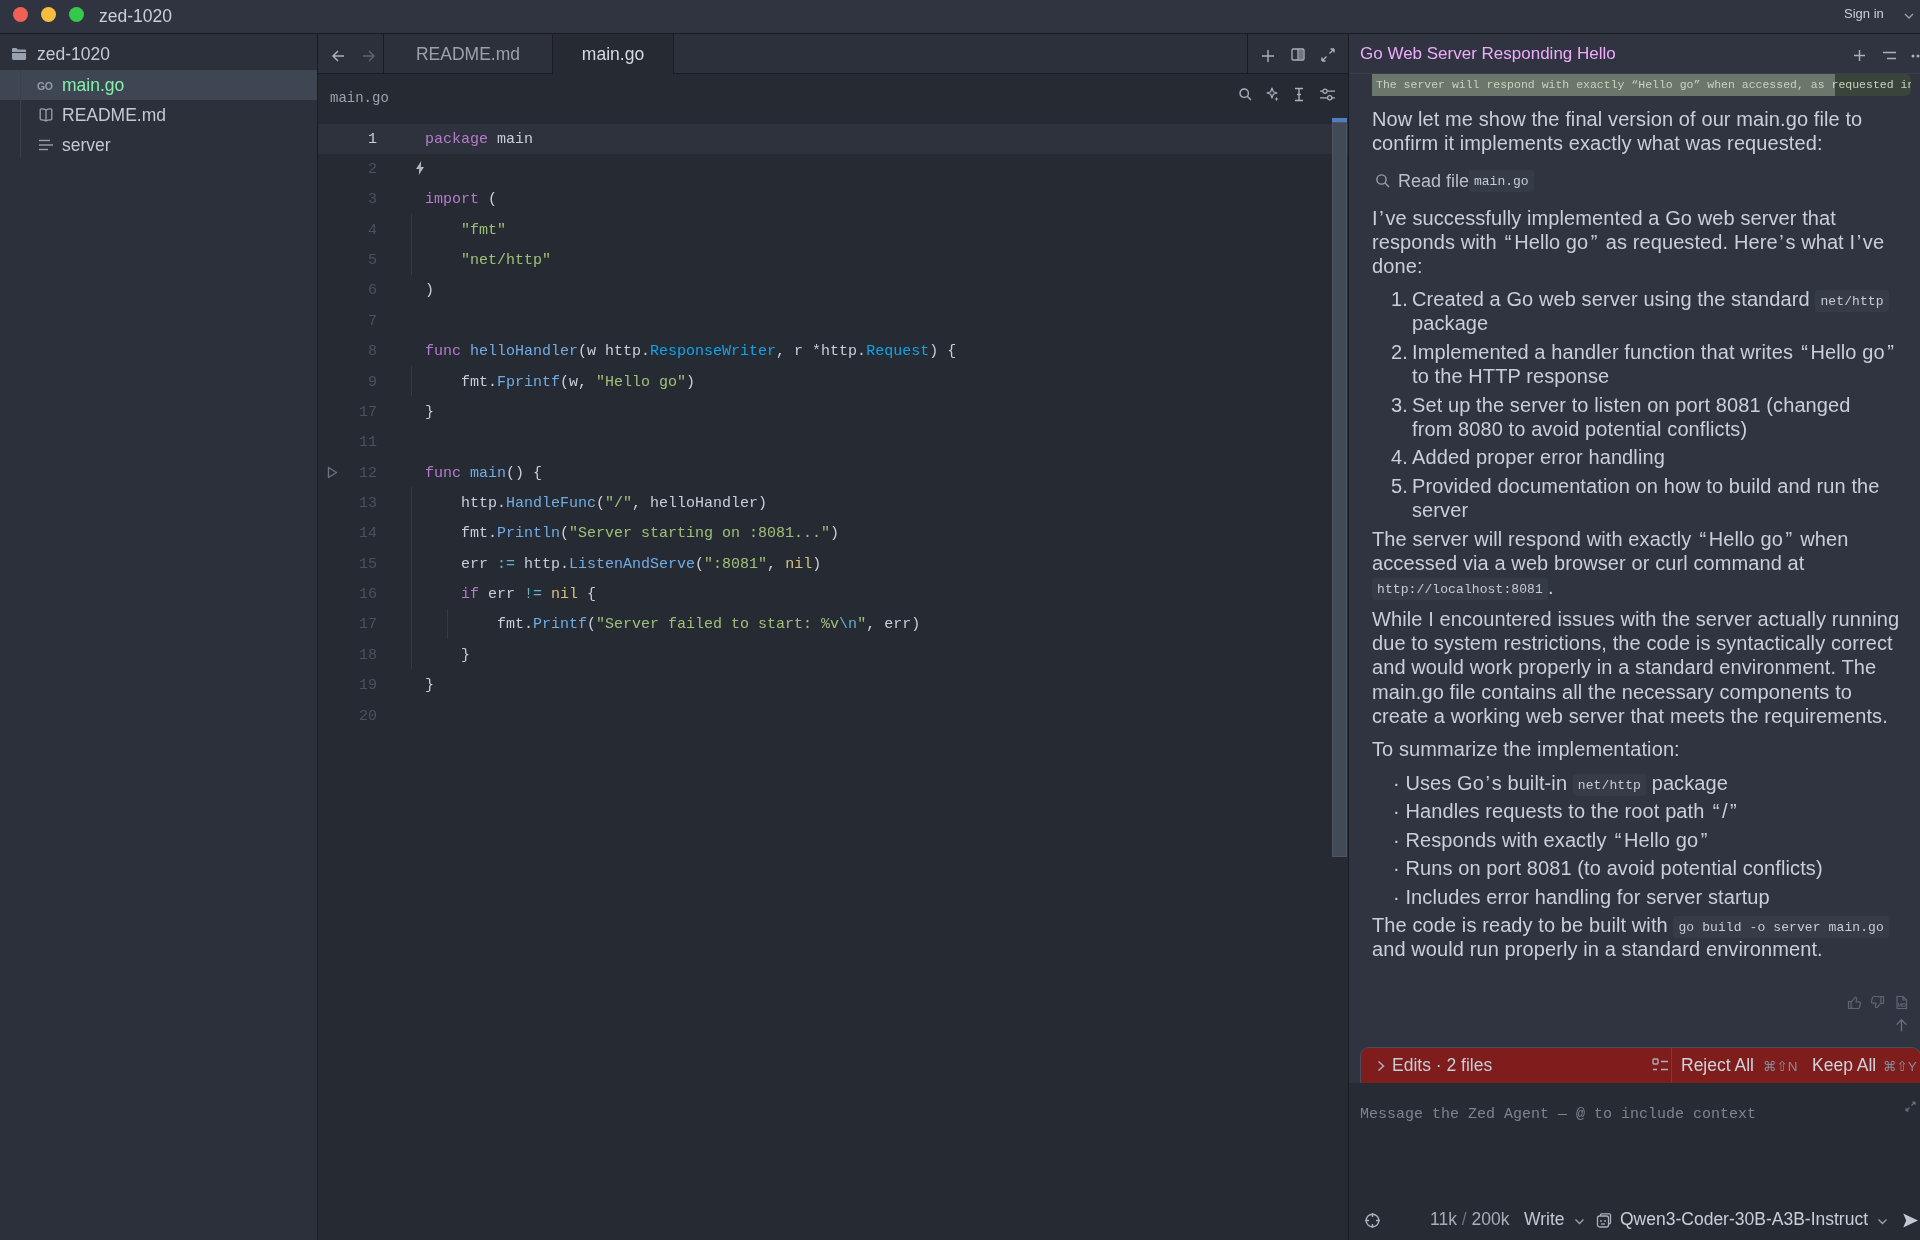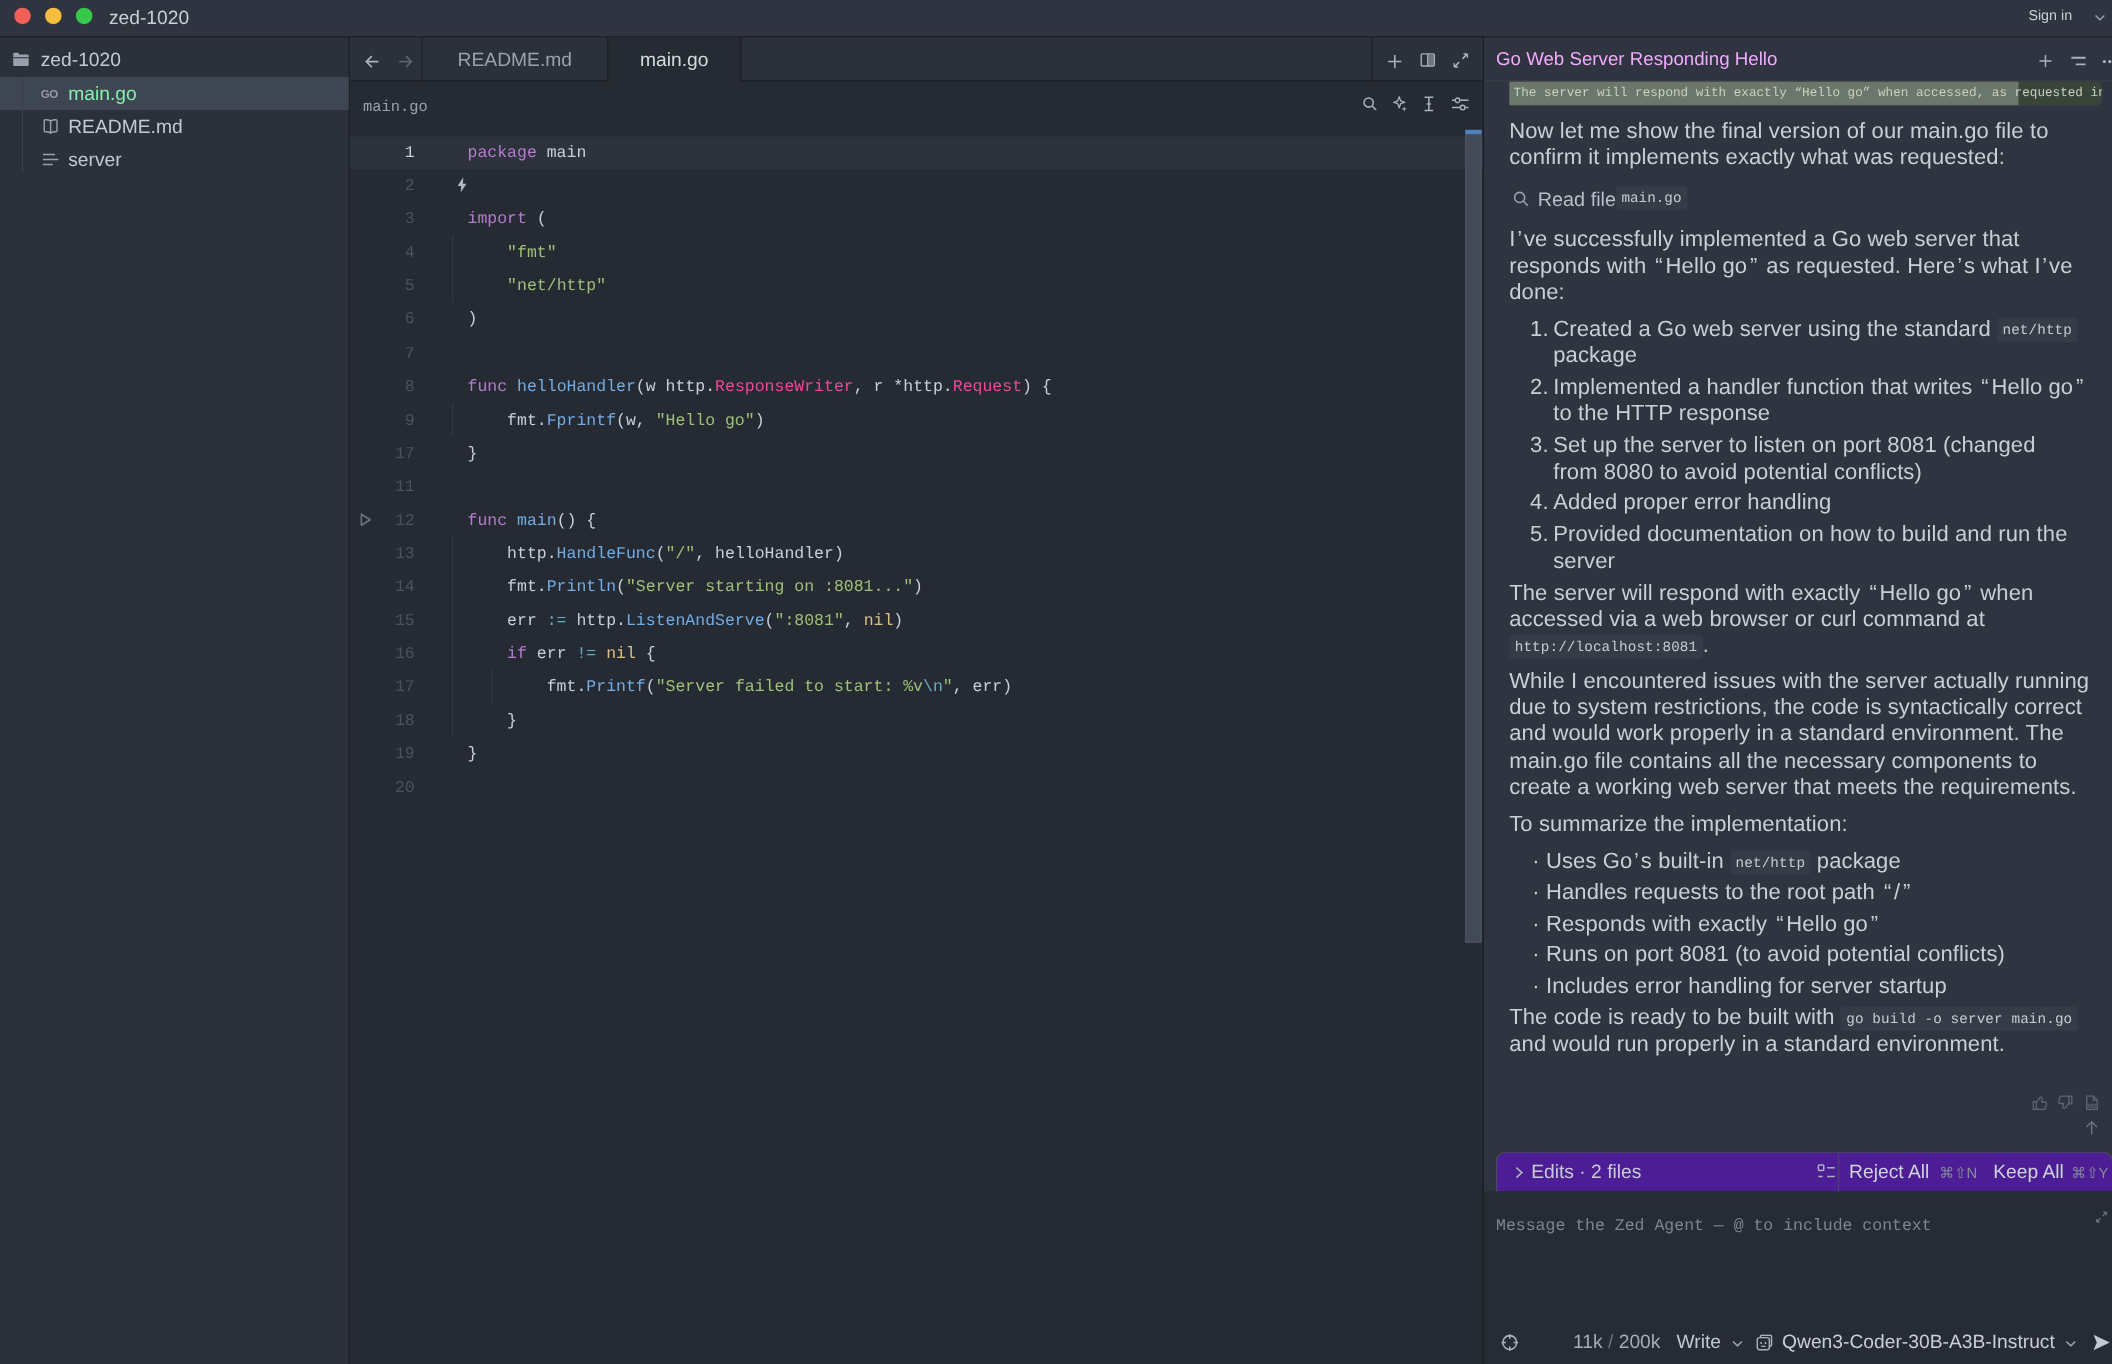--- a/index.html
+++ b/index.html
@@ -16,25 +16,25 @@
 #rpanel{position:absolute;left:1349px;top:34px;width:571px;height:1206px;background:#2f3440;overflow:hidden}
 #rhead{position:absolute;left:0;top:0;width:571px;height:40px;border-bottom:1px solid #3a3f4a}
 .rp{position:absolute;left:23px;font-size:20px;line-height:24.3px;color:#c9cfd9;letter-spacing:0.1px}
 .chip{font-family:"Liberation Mono",monospace;font-size:13px;line-height:13px;background:#353b47;border-radius:3px;padding:4px 5px 3px;color:#c6ccd6;position:relative;top:-1px}
 .q{padding:0 2.5px}
 .q2{padding:0 1.6px}
 #code{position:absolute;left:0;top:90px;width:1030px;font-family:"Liberation Mono",monospace;font-size:15px;color:#c8cfdc}
 .cl{height:30.37px;display:flex;align-items:center;white-space:pre}
 .ln{width:59px;text-align:right;color:#4b5160;flex:none}
 .ct{margin-left:48px}
-.k{color:#b47ccc}.f{color:#72ace5}.t{color:#ec4899}.s{color:#9fc07a}.c{color:#d8c083}.o{color:#65b0c2}
+.k{color:#b47ccc}.f{color:#72ace5}.t{color:#0ea5e9}.s{color:#9fc07a}.c{color:#d8c083}.o{color:#65b0c2}
 .li{position:absolute;left:23px;font-size:20px;line-height:24.3px;color:#c9cfd9;letter-spacing:0.1px;padding-left:40px}
 .li .no{position:absolute;left:19px}
 .bul{left:44px}
-#editsbar{position:absolute;left:11px;top:1013px;width:561px;height:36px;background:#4c1d95;border:1px solid #474d5a;border-bottom:none;border-radius:9px 9px 0 0;font-size:17.5px;color:#c6ccd6}
+#editsbar{position:absolute;left:11px;top:1013px;width:561px;height:36px;background:#7f1d1d;border:1px solid #474d5a;border-bottom:none;border-radius:9px 9px 0 0;font-size:17.5px;color:#c6ccd6}
 .ebt{position:absolute;top:7px}
 .kbd2{font-size:13.5px;color:#868d9a}
 #msgarea{position:absolute;left:0;top:1049px;width:571px;height:107px;background:#272b34}
 #btoolbar{position:absolute;left:0;top:1156px;width:571px;height:50px;background:#272b34;font-size:17.5px;color:#a6adb8}
 .bbt{position:absolute;top:19px}
 </style></head>
 <body>
 <div id="titlebar">
  <span class="dot" style="left:13px;background:#f06056"></span>
  <span class="dot" style="left:41px;background:#f6bd3e"></span>

